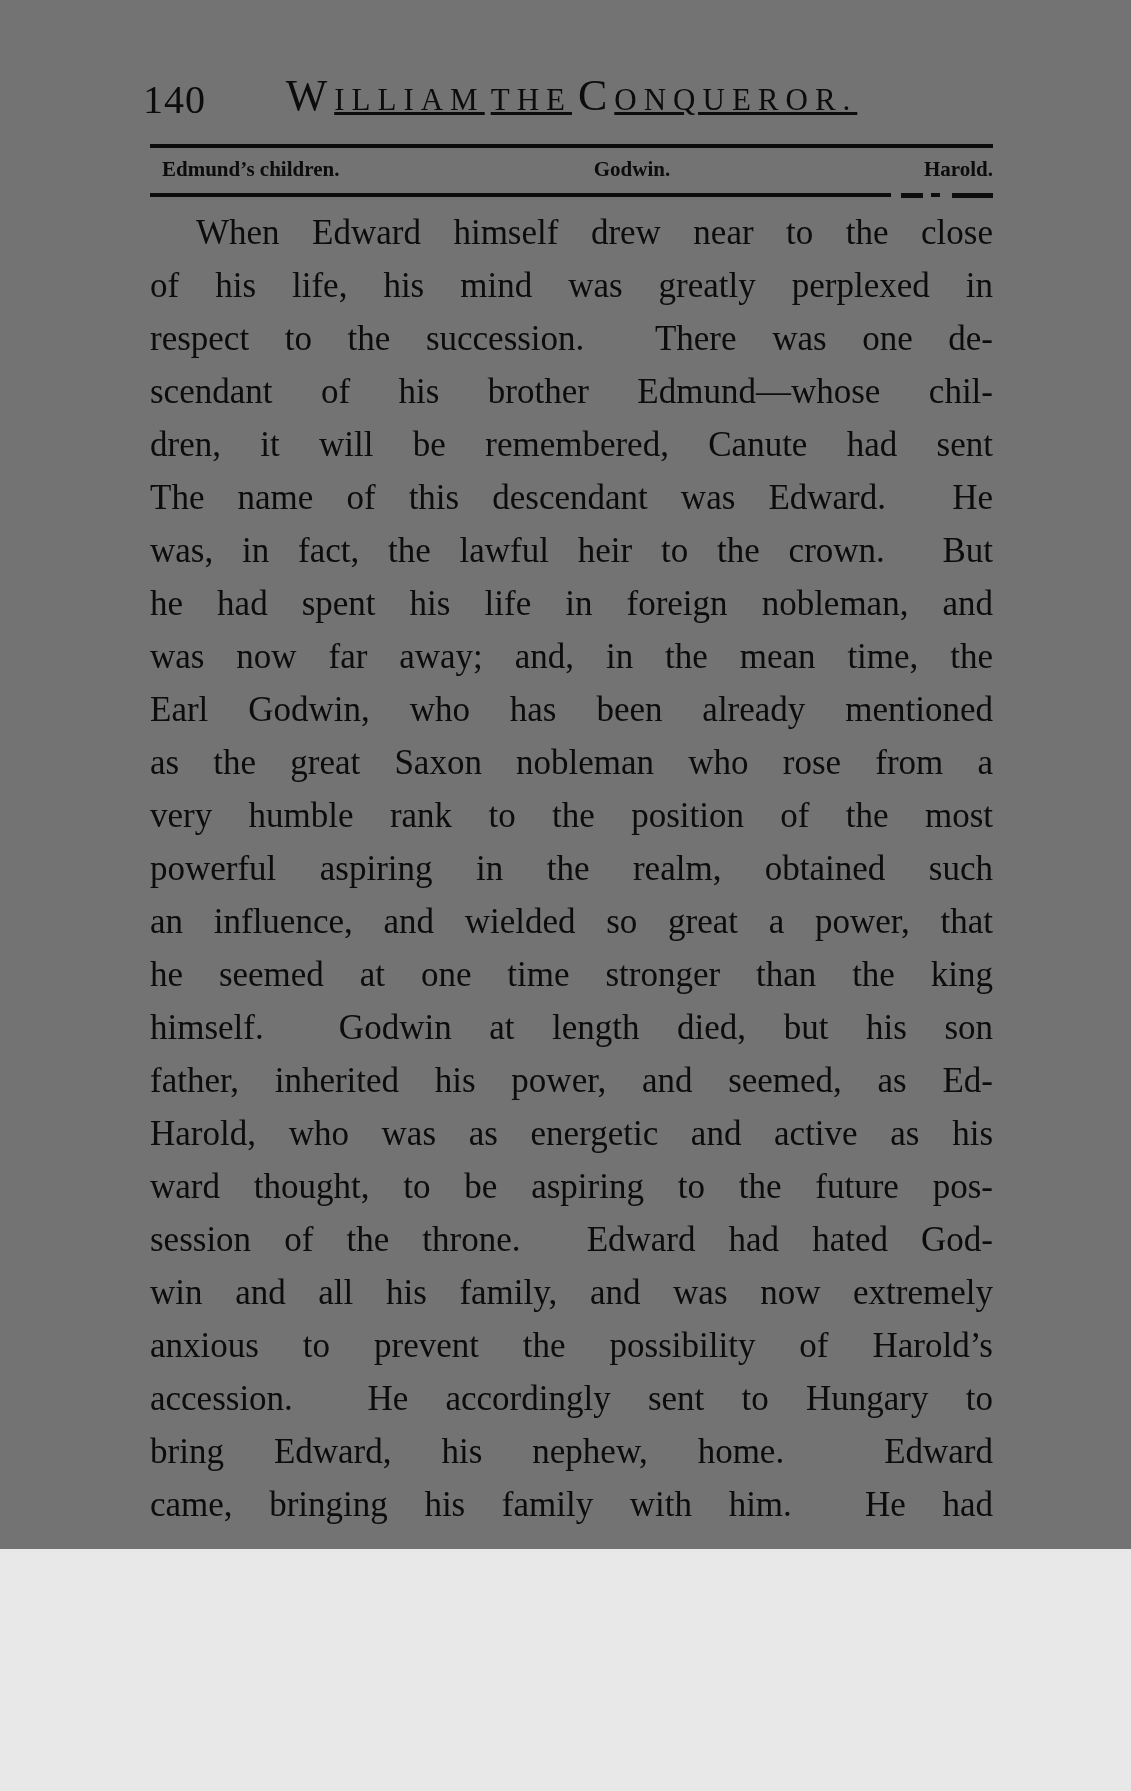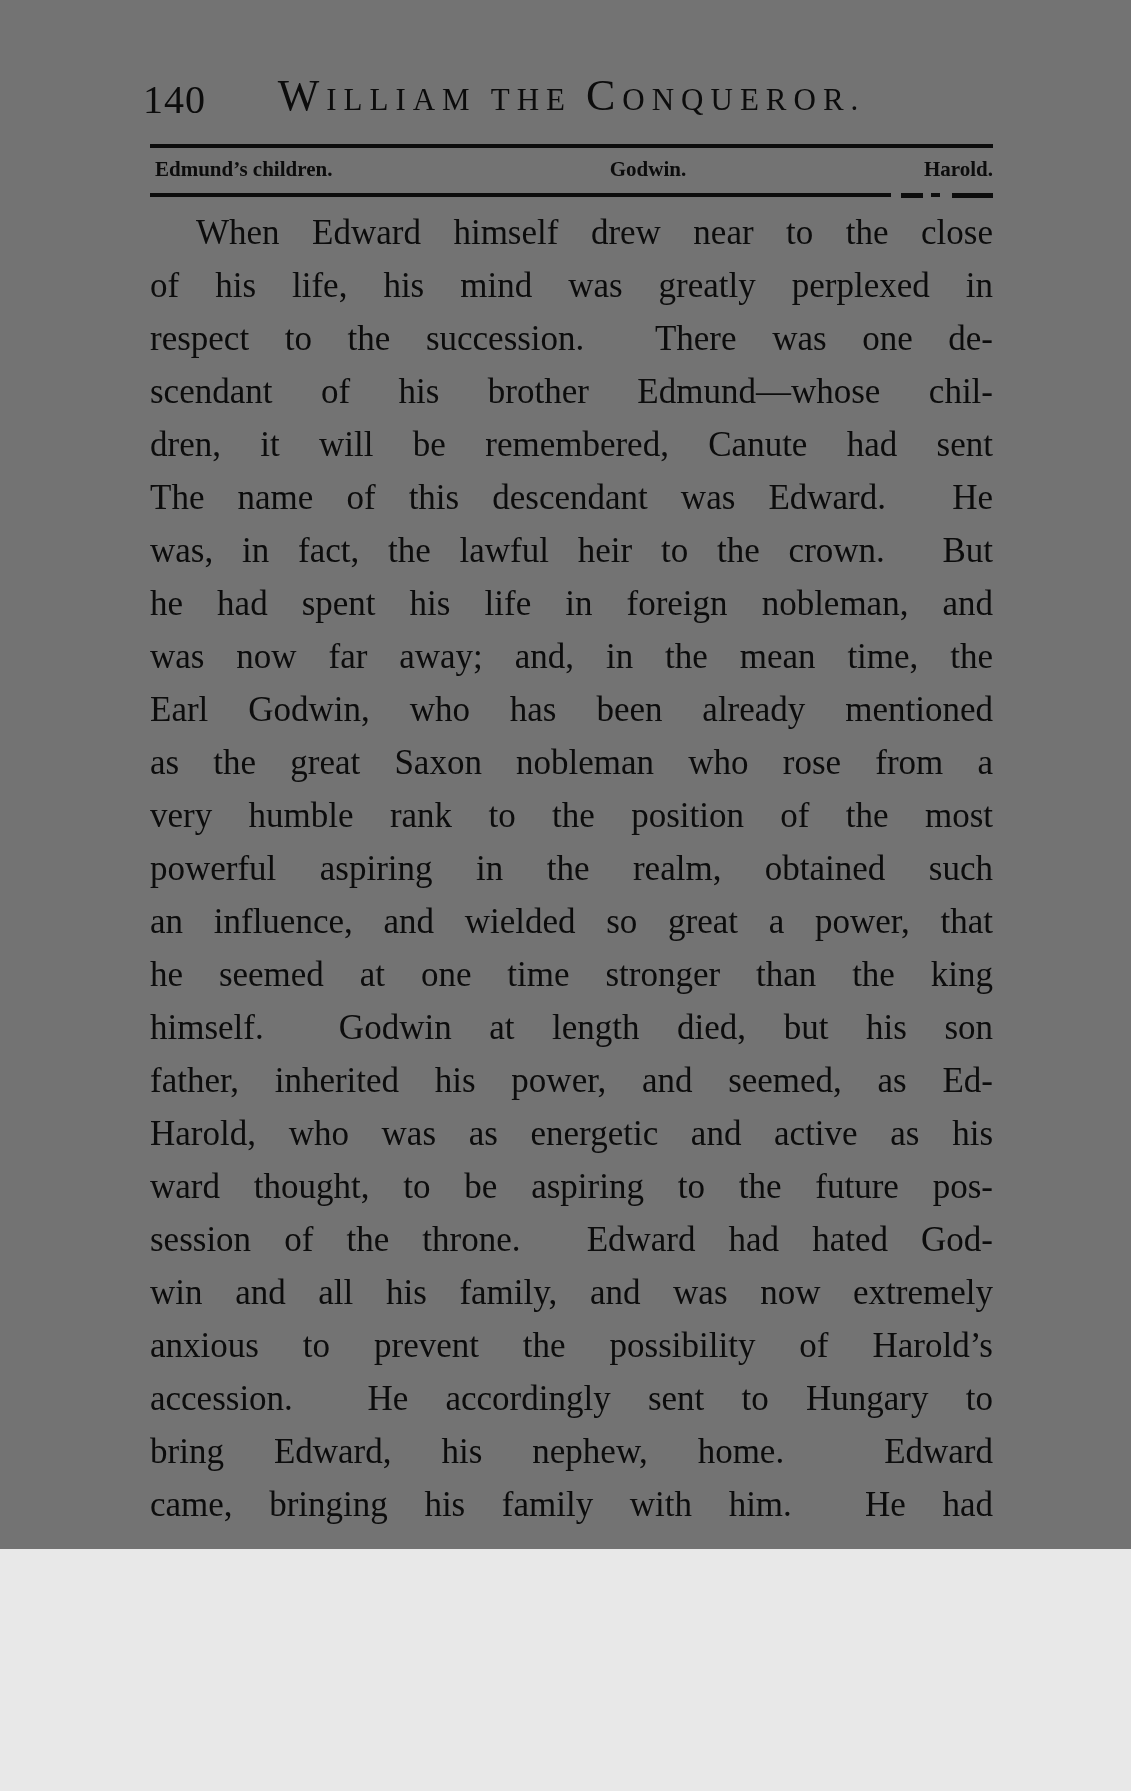--- a/index.html
+++ b/index.html
@@ -43,44 +43,44 @@
     position: absolute;
     left: 50%;
     transform: translateX(-50%);
     bottom: 2px;
     display: flex;
     align-items: baseline;
     letter-spacing: 7px;
     white-space: nowrap;
   }
   .tc-large { font-size: 44px; line-height: 40px; }
-  .tc-small { font-size: 31px; line-height: 40px; }
-  .word-gap { margin-left: 14px; text-align: center; }
+  .tc-small { font-size: 31px; line-height: 40px; text-decoration: underline; }
+  .word-gap { margin-left: 6px; text-align: center; }
 
   .rule-top {
     position: absolute;
     top: 144px;
     left: 0;
     width: 100%;
     height: 4px;
     background: #0c0c0c;
   }
 
   .guide-row {
     position: absolute;
     top: 152px;
     left: 0;
     width: 100%;
     height: 34px;
     font-size: 21px;
     font-weight: 700;
     line-height: 34px;
   }
-  .guide-left   { position: absolute; left: 5px; }
-  .guide-center { position: absolute; left: 498px; transform: translateX(-50%); font-family: Liberation Serif, serif; }
+  .guide-left   { position: absolute; left: 12px; }
+  .guide-center { position: absolute; left: 482px; transform: translateX(-50%); font-family: Liberation Serif, serif; }
   .guide-right  { position: absolute; right: 0; }
 
   .rule-bottom {
     position: absolute;
     top: 193px;
     left: 0;
     width: 100%;
     height: 4px;
   }
   .rule-seg { position: absolute; top: 0; height: 4px; background: #0c0c0c; }

